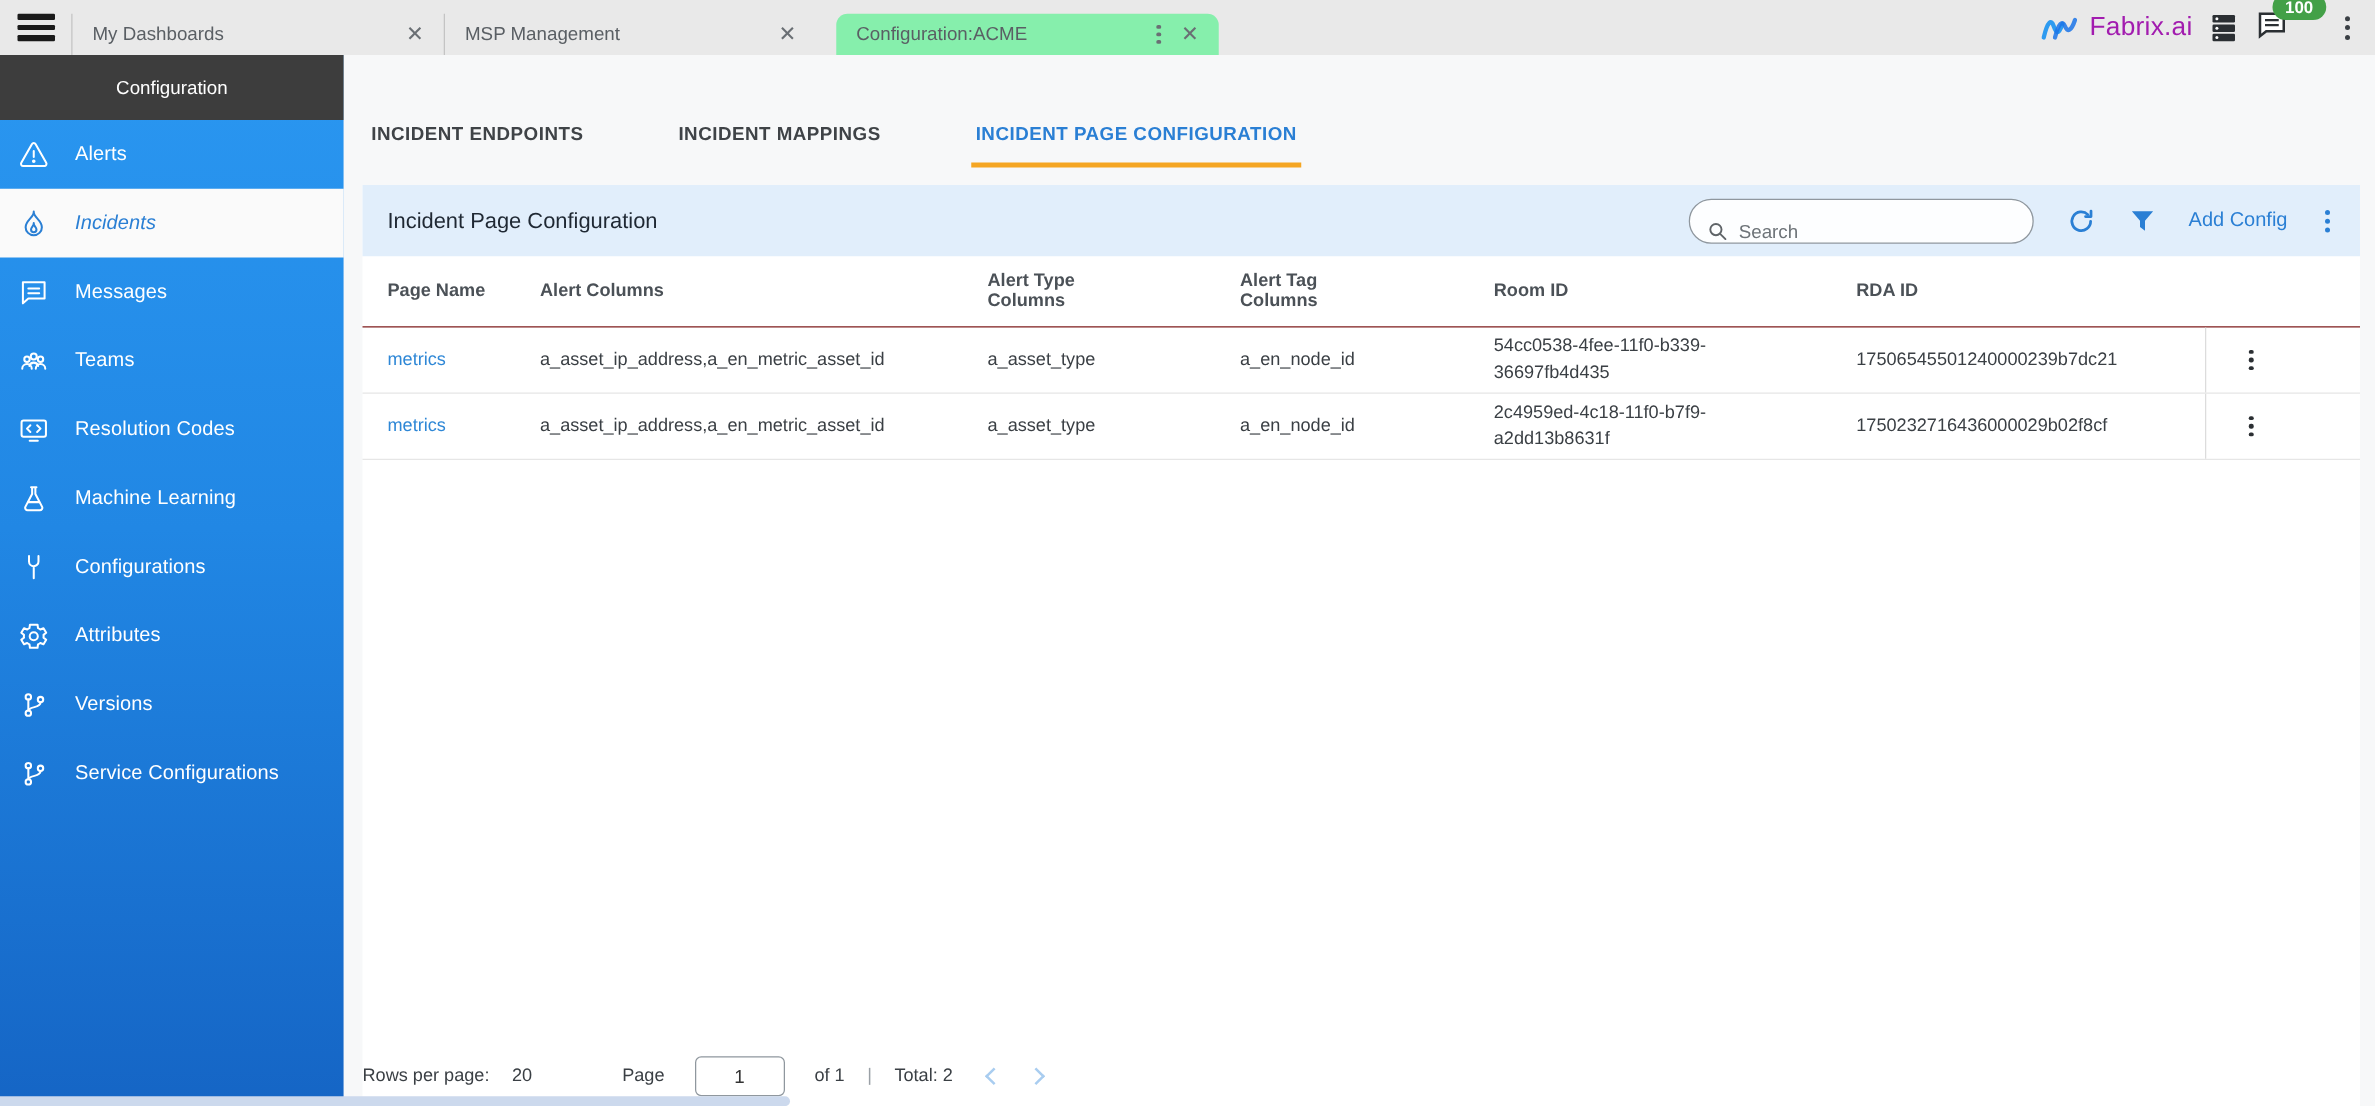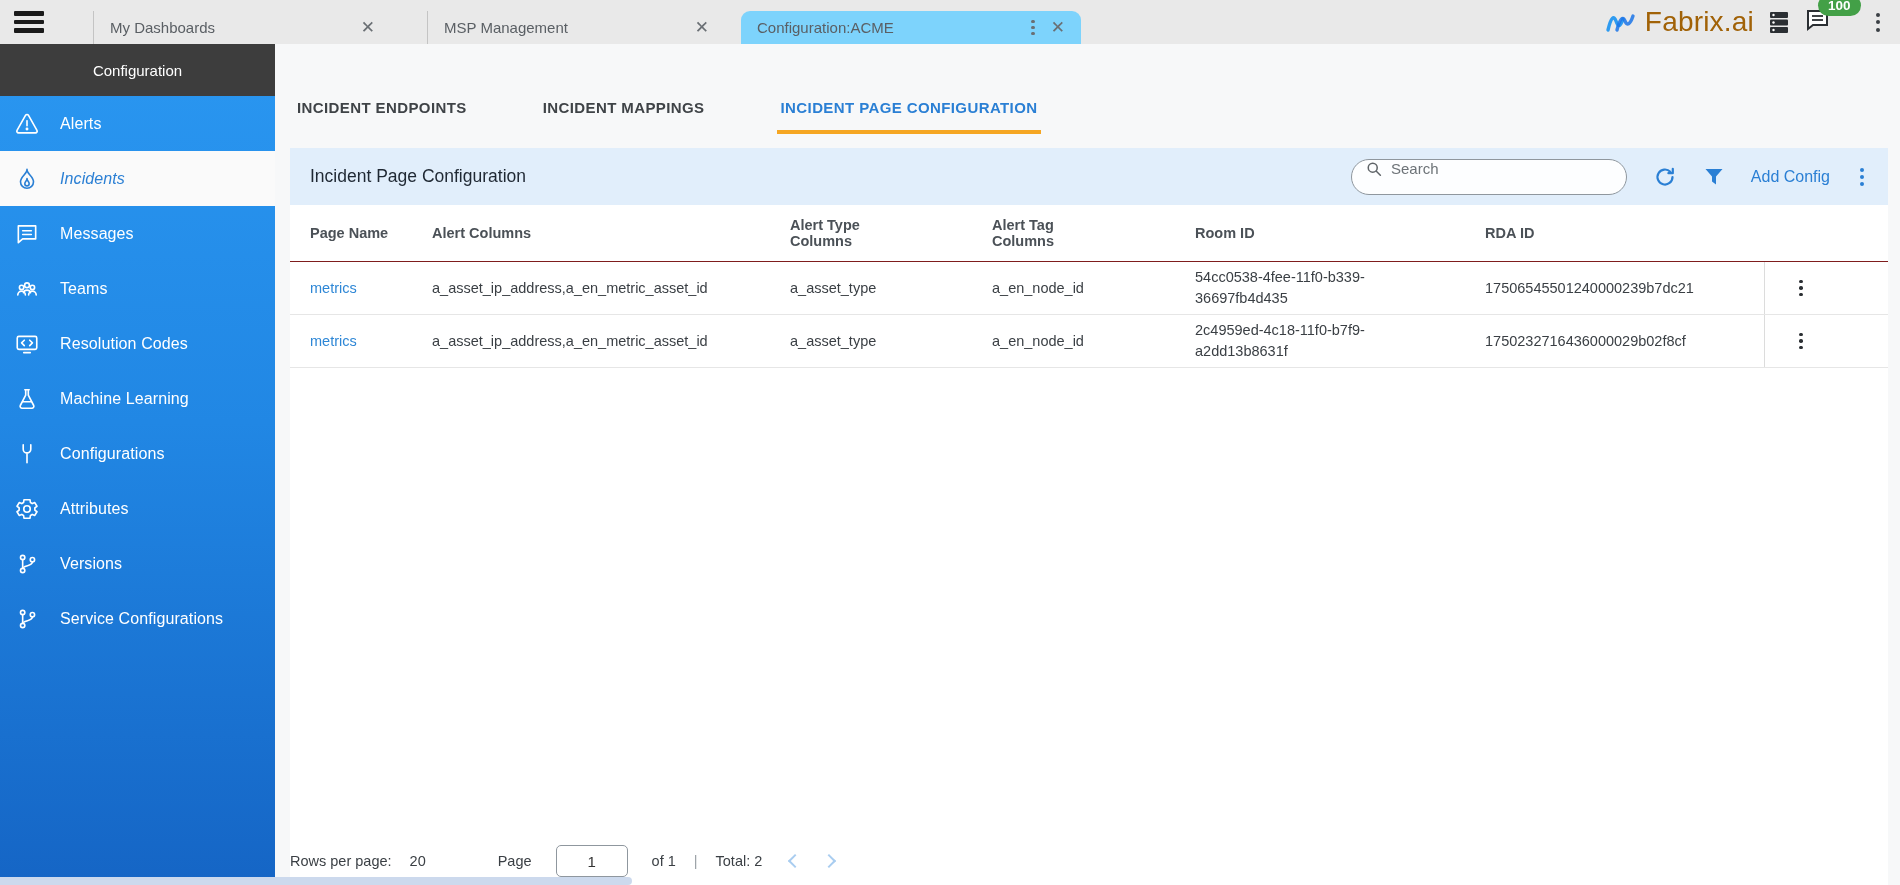--- a/index.html
+++ b/index.html
@@ -5,29 +5,29 @@
   * { margin:0; padding:0; box-sizing:border-box; }
   html,body { width:1900px; height:885px; overflow:hidden;
     font-family:"Liberation Sans", sans-serif; background:#f7f8f9; }
   .app { width:1900px; height:885px; position:relative; display:flex; flex-direction:column; }
 
   
   .topbar { height:44px; background:#e9e9e9; display:flex; align-items:flex-end; flex:0 0 44px; position:relative; z-index:5; }
   .hamburger { width:57px; height:44px; display:flex; flex-direction:column; justify-content:center; align-items:center; gap:4px; cursor:pointer; }
   .hamburger span { display:block; width:30px; height:4.5px; background:#1a1a1a; border-radius:1px; }
   .wtab { height:33px; width:298px; display:flex; align-items:center; padding:0 14px 0 16px;
-    border-left:1px solid #c4c4c4; color:#5a5f64; font-size:15px; position:relative;margin-left:36px; }
+    border-left:1px solid #c4c4c4; color:#5a5f64; font-size:15px; position:relative; }
   .wtab .wtab-label { flex:1; white-space:nowrap; overflow:hidden; }
   .wtab .tab-close { color:#6a6f74; font-size:17px; padding:0 2px; cursor:pointer; }
-  .wtab.active { background:#7dd3fc; border-left:none; border-radius:9px 9px 0 0; margin-left:16px; width:340px; height:33px; color:#5a5f64; }
+  .wtab.active { background:#86efac; border-left:none; border-radius:9px 9px 0 0; margin-left:16px; width:306px; height:33px; color:#5a5f64; }
   .wtab .tab-kebab { display:flex; flex-direction:column; gap:2.5px; margin-right:14px; cursor:pointer; }
   .wtab .tab-kebab i { width:3.5px; height:3.5px; border-radius:50%; background:#6a6f74; }
   .topbar-right { margin-left:auto; display:flex; align-items:center; height:44px; padding-right:14px; gap:13px; }
   .brand { display:flex; align-items:center; gap:6px; }
-  .brand-name { color:#a16207; font-size:28px; font-weight:500; letter-spacing:0.2px; }
+  .brand-name { color:#a21caf; font-size:21px; font-weight:500; letter-spacing:0.2px; }
   .chat-wrap { position:relative; margin-right:26px; }
   .badge { position:absolute; top:-12px; left:14px; background:#43a047; color:#fff; font-size:13.5px; font-weight:700;
     border-radius:12px; padding:2px 10px; line-height:17px; }
   .top-kebab { display:flex; flex-direction:column; gap:3.5px; padding:4px 6px; cursor:pointer; }
   .top-kebab i { width:4px; height:4px; border-radius:50%; background:#3a3f44; }
 
   
   .body-row { flex:1; display:flex; min-height:0; }
 
   
@@ -42,21 +42,21 @@
   
   .main { flex:1; display:flex; flex-direction:column; min-width:0; background:#f7f8f9; }
   .main-tabs { display:flex; gap:68px; padding:34px 0 0 18px; flex:0 0 90px; align-items:flex-end; }
   .mtab { font-size:15px; font-weight:700; letter-spacing:0.4px; color:#3f4347; padding:0 4px 14px 4px; cursor:pointer; border-bottom:4px solid transparent; }
   .mtab.active { color:#2a7fd4; border-bottom-color:#f5a623; }
 
   .panel { margin:14px 12px 0 15px; flex:1; display:flex; flex-direction:column; min-height:0; background:#fff; }
   .panel-header { height:57px; background:#e1eefb; display:flex; align-items:center; padding:0 20px; flex:0 0 57px; }
   .panel-title { font-size:17.5px; color:#1f2833; font-weight:500; flex:1; }
   .search-pill { width:276px; height:36px; border:1px solid #8f979e; border-radius:18px; background:#fdfeff;
-    display:flex; align-items:flex-start; padding:0 14px; gap:9px; }
+    display:flex; align-items:flex-end; padding:0 14px; gap:9px; }
   .search-pill input { border:none; outline:none; background:transparent; font-size:15px; color:#333; width:100%; font-family:"Liberation Sans",sans-serif; }
   .search-pill input::placeholder { color:#6d7378; }
   .ph-action { margin-left:26px; cursor:pointer; display:flex; align-items:center; }
   .add-config { color:#2a7fd4; font-size:16px; }
   .blue-kebab { display:flex; flex-direction:column; gap:3px; padding:2px 4px; }
   .blue-kebab i { width:4px; height:4px; border-radius:50%; background:#2a7fd4; }
 
   
   .tbl { display:flex; flex-direction:column; flex:1; min-height:0; }
   .trow { display:grid; grid-template-columns:142px 358px 202px 203px 290px 279px 1fr; align-items:center; }

